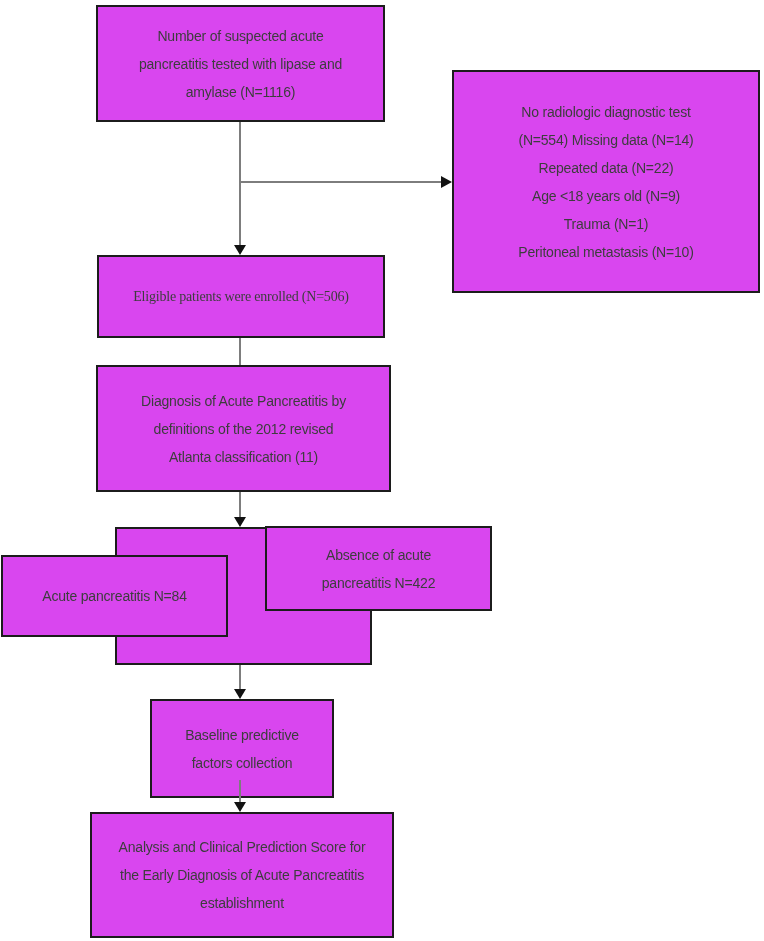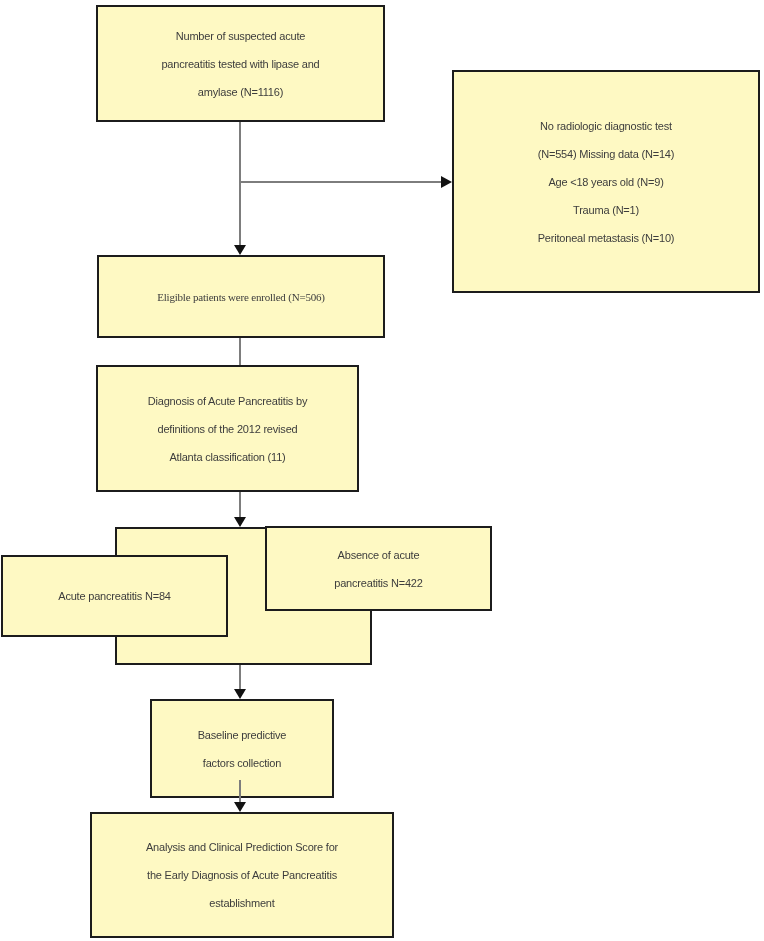--- a/index.html
+++ b/index.html
@@ -12,39 +12,39 @@
     width: 764px;
     height: 941px;
     background: #ffffff;
     font-family: "Liberation Sans", sans-serif;
     color: #3d3d3d;
     overflow: hidden;
   }
   .box {
     position: absolute;
     box-sizing: border-box;
-    background: #fef9c3;
+    background: #d946ef;
     border: 2px solid #1c1c1c;
     display: flex;
     flex-direction: column;
     justify-content: center;
     align-items: center;
     text-align: center;
-    font-size: 11px;
+    font-size: 14px;
     letter-spacing: -0.2px;
   }
   .ln {
     line-height: 28px;
     white-space: nowrap;
   }
   
   #box-suspected   { left: 96px;  top: 5px;   width: 289px; height: 117px; }
   #box-exclusions  { left: 452px; top: 70px;  width: 308px; height: 223px; }
   #box-eligible    { left: 97px;  top: 255px; width: 288px; height: 83px; font-family: Liberation Serif, serif; }
-  #box-diagnosis   { left: 96px;  top: 365px; width: 263px; height: 127px; }
+  #box-diagnosis   { left: 96px;  top: 365px; width: 295px; height: 127px; }
   #split-frame     { left: 115px; top: 527px; width: 257px; height: 138px; z-index: 1; }
   #box-acute       { left: 1px;   top: 555px; width: 227px; height: 82px; z-index: 2; justify-content: center; }
   #box-absence     { left: 265px; top: 526px; width: 227px; height: 85px; z-index: 2; }
   #box-baseline    { left: 150px; top: 699px; width: 184px; height: 99px; }
   #box-analysis    { left: 90px;  top: 812px; width: 304px; height: 126px; }
   
   .vline {
     position: absolute;
     width: 2px;
     left: 239px;
@@ -90,20 +90,21 @@
 
   <div class="box" id="box-suspected">
     <div class="ln">Number of suspected acute</div>
     <div class="ln">pancreatitis tested with lipase and</div>
     <div class="ln">amylase (N=1116)</div>
   </div>
 
   <div class="box" id="box-exclusions">
     <div class="ln">No radiologic diagnostic test</div>
     <div class="ln">(N=554) Missing data (N=14)</div>
+    <div class="ln">Repeated data (N=22)</div>
     <div class="ln">Age &lt;18 years old (N=9)</div>
     <div class="ln">Trauma (N=1)</div>
     <div class="ln">Peritoneal metastasis (N=10)</div>
   </div>
 
   <div class="box" id="box-eligible">
     <div class="ln">Eligible patients were enrolled (N=506)</div>
   </div>
 
   <div class="box" id="box-diagnosis">

